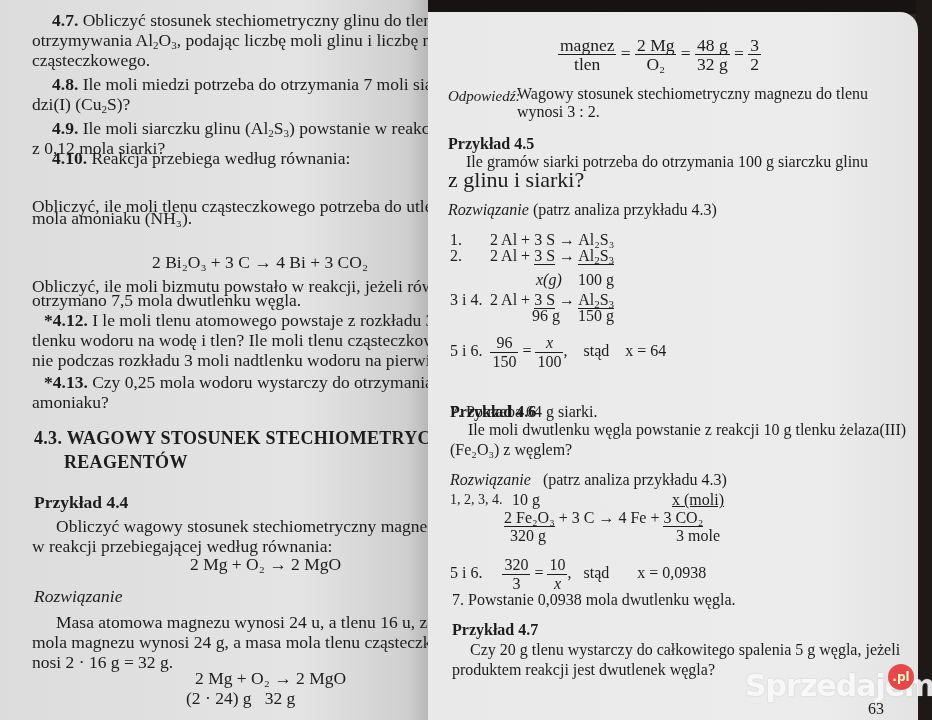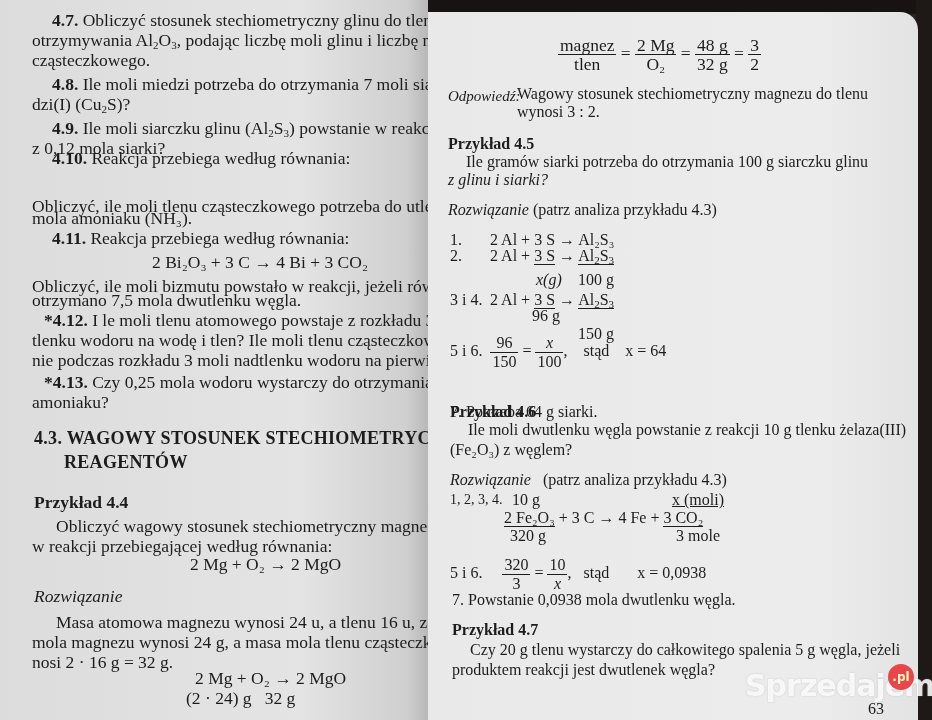--- a/index.html
+++ b/index.html
@@ -37,21 +37,20 @@
   <div class="t" style="left:52px;top:74px;"><b>4.8.</b> <span>Ile moli miedzi potrzeba do otrzymania 7 moli siarczku mie-</span></div>
   <div class="t" style="left:32px;top:94px;"><span>dzi(I) (Cu</span><sub>2</sub><span>S)?</span></div>
 
   <div class="t" style="left:52px;top:118px;"><b>4.9.</b> <span>Ile moli siarczku glinu (Al</span><sub>2</sub><span>S</span><sub>3</sub><span>) powstanie w reakcji glinu</span></div>
   <div class="t" style="left:32px;top:138px;">z 0,12 mola siarki?</div>
 
   <div class="t" style="left:52px;top:148px;top:148px;"><b>4.10.</b> <span>Reakcja przebiega według równania:</span></div>
   <div class="t" style="left:32px;top:196px;">Obliczyć, ile moli tlenu cząsteczkowego potrzeba do utlenienia 1</div>
   <div class="t" style="left:32px;top:208px;text-align:right;">mola amoniaku (NH₃).</div>
 
-  <div class="t" style="left:52px;top:228px;top:228px;"><b>4.11.</b> <span>Reakcja przebiega według równania:</span></div>
   <div class="t" style="left:152px;top:252px;">2 Bi₂O₃ + 3 C → 4 Bi + 3 CO₂</div>
   <div class="t" style="left:32px;top:276px;">Obliczyć, ile moli bizmutu powstało w reakcji, jeżeli równocześnie</div>
   <div class="t" style="left:32px;top:290px;">otrzymano 7,5 mola dwutlenku węgla.</div>
 
   <div class="t" style="left:44px;top:310px;"><b>*4.12.</b> <span>I le moli tlenu atomowego powstaje z rozkładu 3 moli nad-</span></div>
   <div class="t" style="left:32px;top:330px;">tlenku wodoru na wodę i tlen? Ile moli tlenu cząsteczkowego pow-</div>
   <div class="t" style="left:32px;top:350px;">nie podczas rozkładu 3 moli nadtlenku wodoru na pierwiastki?</div>
 
   <div class="t" style="left:44px;top:372px;"><b>*4.13.</b> <span>Czy 0,25 mola wodoru wystarczy do otrzymania 0,2 mola</span></div>
   <div class="t" style="left:32px;top:392px;">amoniaku?</div>
@@ -82,34 +81,34 @@
   <span class="frac"><span class="num">48 g</span><span>32 g</span></span>
   =
   <span class="frac"><span class="num">3</span><span>2</span></span>
 </div>
 <div class="t i" style="left:448px;top:86px;font-size:15px;">Odpowiedź:</div>
 <div class="t" style="left:517px;top:84px;font-size:16px;">Wagowy stosunek stechiometryczny magnezu do tlenu</div>
 <div class="t" style="left:517px;top:102px;font-size:16px;">wynosi 3 : 2.</div>
 
 <div class="t b" style="left:448px;top:134px;font-size:16px;font-family:Liberation Serif, serif;">Przykład 4.5</div>
 <div class="t" style="left:466px;top:152px;font-size:16px;">Ile gramów siarki potrzeba do otrzymania 100 g siarczku glinu</div>
-<div class="t" style="left:448px;top:170px;font-size:16px;font-style:italic;">z glinu i siarki?</div>
+<div class="t" style="left:448px;top:170px;font-size:22px;">z glinu i siarki?</div>
 
 <div class="t" style="left:448px;top:200px;font-size:16px;"><i>Rozwiązanie</i> <span>(patrz analiza przykładu 4.3)</span></div>
 
 <div class="t" style="left:450px;top:230px;font-size:16px;">1.</div>
 <div class="t" style="left:490px;top:230px;font-size:16px;">2 Al + 3 S → Al₂S₃</div>
 <div class="t" style="left:450px;top:246px;font-size:16px;">2.</div>
 <div class="t" style="left:490px;top:246px;font-size:16px;">2 Al + <span class="ul">3 S</span> → <span class="ul">Al<sub>2</sub>S<sub>3</sub></span></div>
 <div class="t i" style="left:536px;top:270px;font-size:16px;">x(g)</div>
 <div class="t" style="left:578px;top:270px;font-size:16px;">100 g</div>
 <div class="t" style="left:450px;top:290px;font-size:16px;">3 i 4.</div>
 <div class="t" style="left:490px;top:290px;font-size:16px;">2 Al + <span class="ul">3 S</span> → <span class="ul">Al<sub>2</sub>S<sub>3</sub></span></div>
 <div class="t" style="left:532px;top:306px;font-size:16px;">96 g</div>
-<div class="t" style="left:578px;top:324px;font-size:16px;">150 g</div>
+<div class="t" style="left:578px;top:306px;font-size:16px;">150 g</div>
 
 <div class="t" style="left:450px;top:334px;font-size:16px;">
   <span>5 i 6.</span>&nbsp;
   <span class="frac"><span class="num">96</span><span>150</span></span>
   =
   <span class="frac"><span class="num i">x</span><span>100</span></span>,
   &nbsp;&nbsp;&nbsp;<span>stąd</span>&nbsp;&nbsp;&nbsp;
   <span>x = 64</span>
 </div>
 <div class="t" style="left:450px;top:372px;font-size:16px;margin-top:30px;">7. Potrzeba 64 g siarki.</div>

